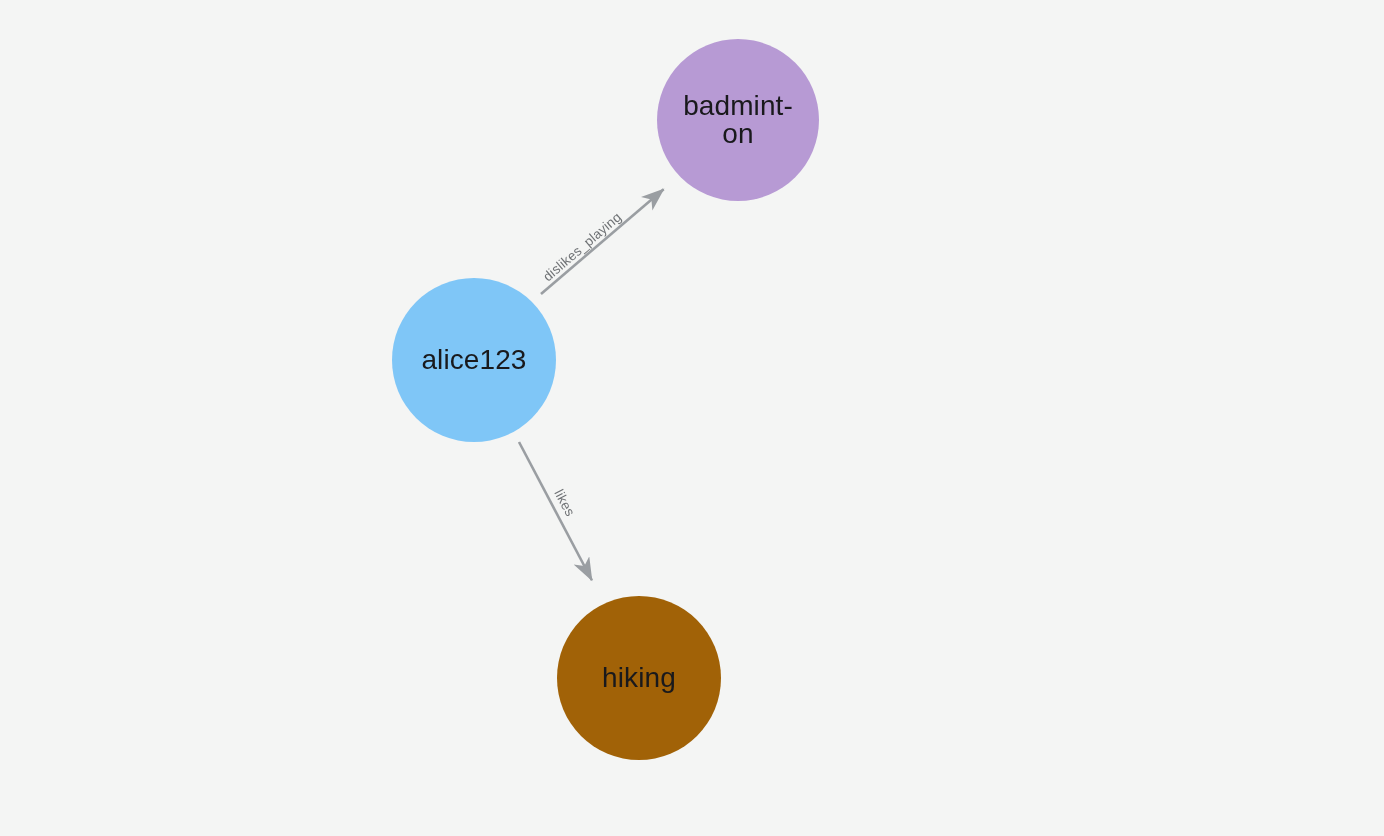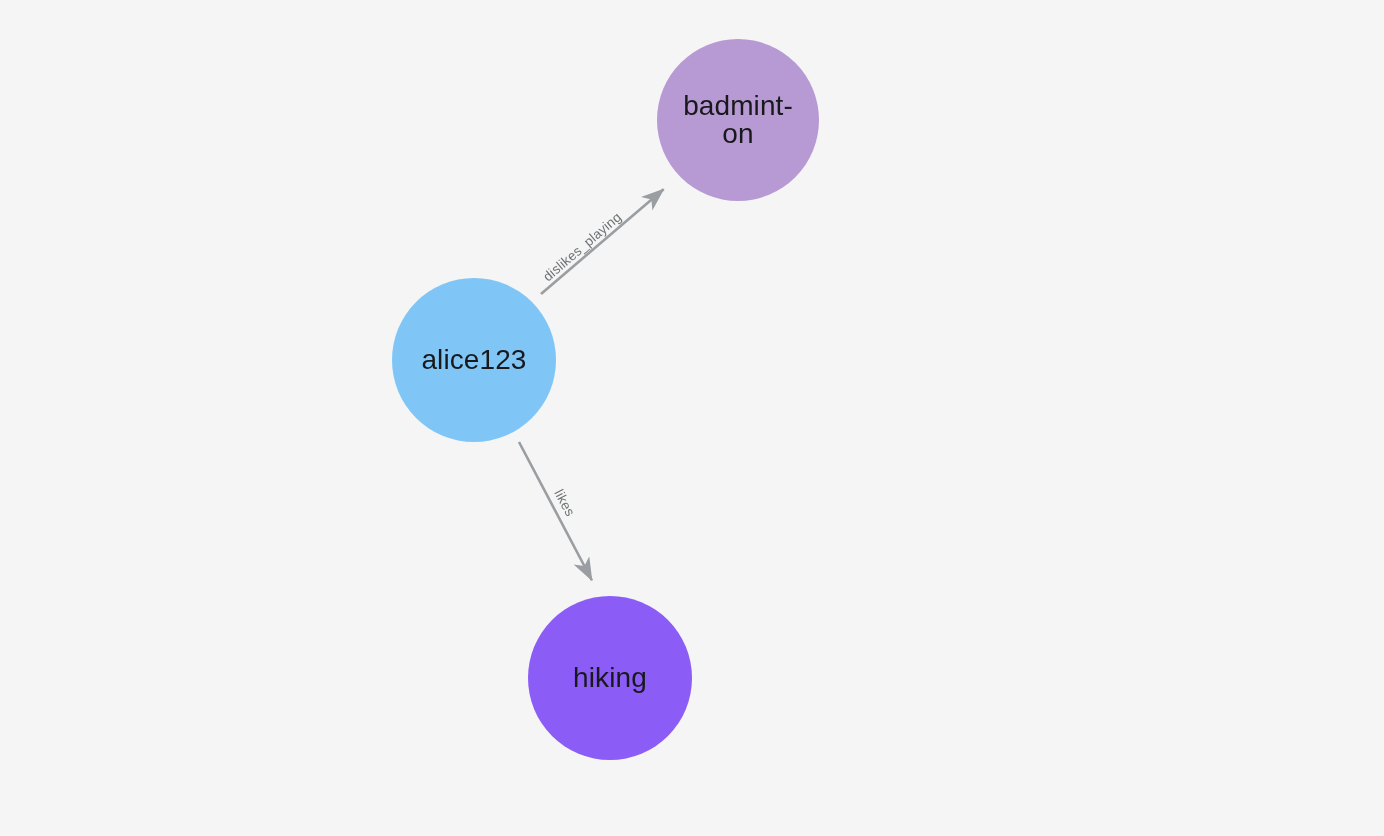--- a/index.html
+++ b/index.html
@@ -75,21 +75,21 @@
 
   <div class="graph-node" id="node-badminton" style="left: 657px; top: 39px; width: 162px; height: 162px; background: rgb(183, 154, 212);">
     <span class="node-label" style="color: rgb(25, 25, 28);">badmint-
 on</span>
   </div>
 
   <div class="graph-node" id="node-alice123" style="left: 392px; top: 278px; width: 164px; height: 164px; background: rgb(127, 198, 247);">
     <span class="node-label" style="color: rgb(25, 25, 28);">alice123</span>
   </div>
 
-  <div class="graph-node" id="node-hiking" style="left: 528px; top: 596px; width: 164px; height: 164px; background: #8b5cf6;">
+  <div class="graph-node" id="node-hiking" style="left: 557px; top: 596px; width: 164px; height: 164px; background: #a16207;">
     <span class="node-label" style="color: rgb(25, 25, 28);">hiking</span>
   </div>
 
   <div class="edge-label" id="label-dislikes" style="left: 545px; top: 271px; transform: rotate(-40.5deg); color: rgb(111, 114, 117);">dislikes_playing</div>
 
   <div class="edge-label" id="label-likes" style="left: 558px; top: 483px; transform: rotate(62deg); color: rgb(111, 114, 117);">likes</div>
 
 </div>
 
 </body></html>

